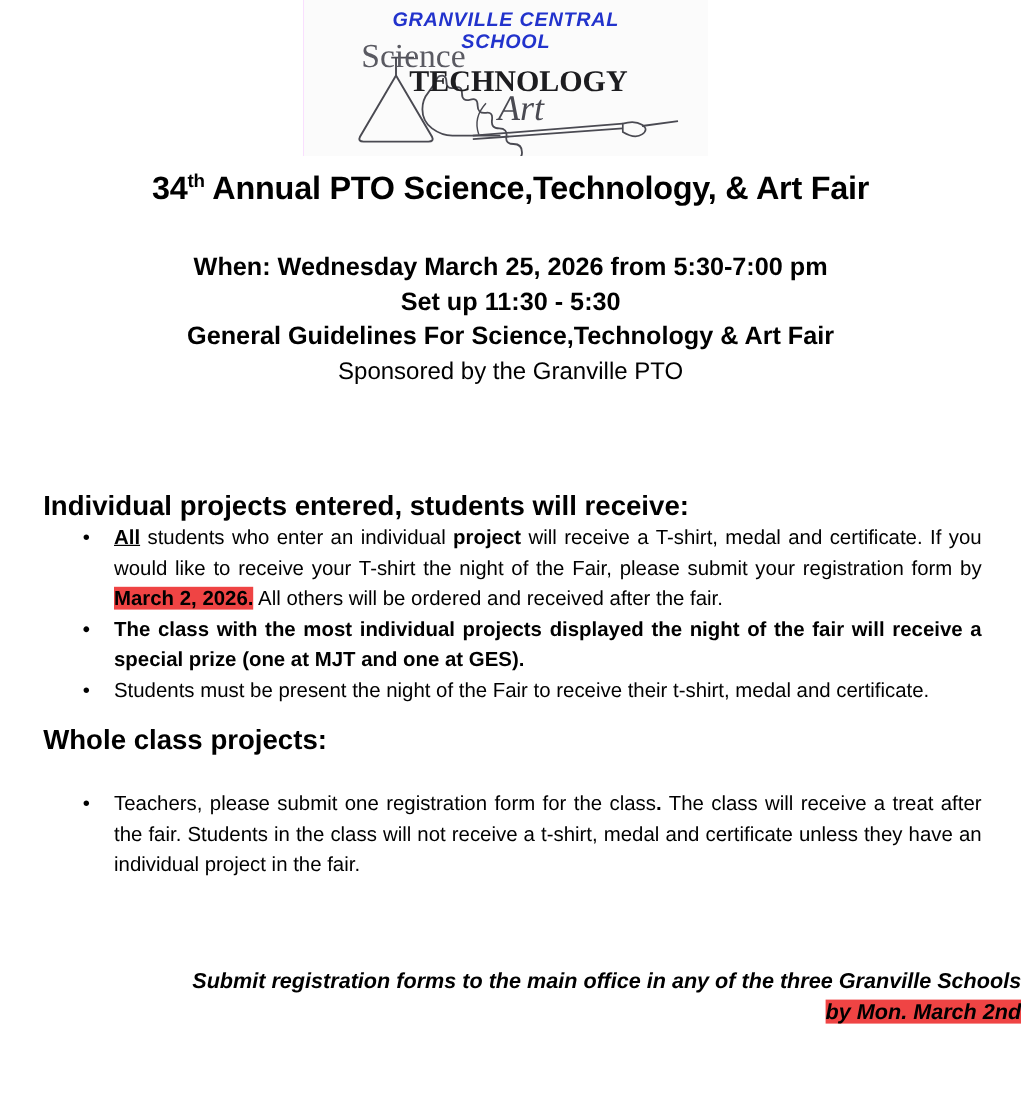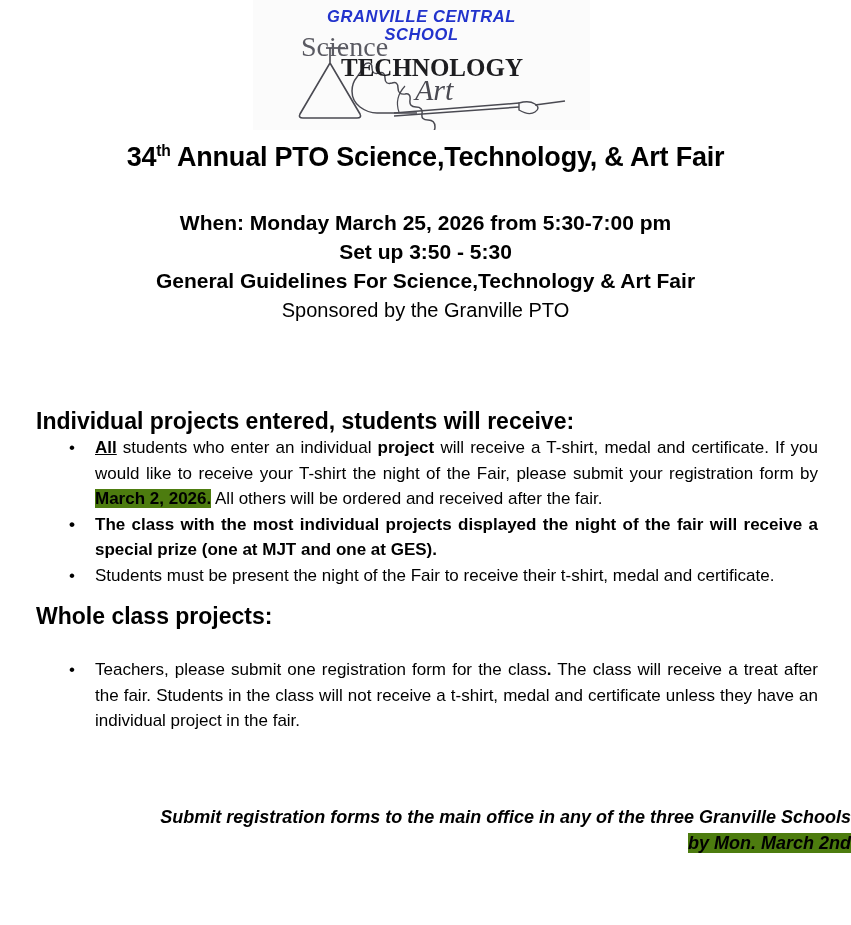--- a/index.html
+++ b/index.html
@@ -103,21 +103,21 @@
     position: absolute;
     left: 33px;
     top: 0;
     font-size: 17px;
     line-height: 25.5px;
   }
   ul.bullets li.bold-item { font-weight: bold; }
 
   .b { font-weight: bold; }
   .u { text-decoration: underline; }
-  .hl { background: #4d7c0f; }
+  .hl { background: #ef4444; }
 
   
   .footer-block {
     position: absolute;
     left: 0;
     top: 804px;
     width: 851px;
     text-align: right;
   }
   .fline {
@@ -161,22 +161,22 @@
 
     <text id="logo-technology" x="88" y="76" font-family="Liberation Serif, serif" font-size="25" font-weight="bold" fill="#1d1d20">TECHNOLOGY</text>
 
     <text id="logo-art" x="162" y="100" font-family="Liberation Serif, serif" font-size="30" font-style="italic" fill="#4a4a52">Art</text>
   </svg>
 </div>
 
 <div class="doc-title"><span>34</span><sup>th</sup><span> Annual PTO Science,Technology, &amp; Art Fair</span></div>
 
 <div class="header-block">
-  <div class="hline">When:  Monday March 25, 2026 from 5:30-7:00 pm</div>
-  <div class="hline">Set up 3:50 - 5:30</div>
+  <div class="hline">When:  Wednesday March 25, 2026 from 5:30-7:00 pm</div>
+  <div class="hline">Set up 11:30 - 5:30</div>
   <div class="hline">General Guidelines For Science,Technology &amp; Art  Fair</div>
   <div class="hline sponsor">Sponsored by the Granville PTO</div>
 </div>
 
 <div class="body-wrap">
 
   <div class="sec-head">Individual projects entered, students will receive:</div>
 
   <ul class="bullets">
     <li><span class="b u">All</span><span> students who enter an individual </span><span class="b">project</span><span> will receive a T-shirt, medal and certificate. If you would like to receive your T-shirt the night of the Fair, please submit your registration form by </span><span class="b hl">March 2, 2026.</span><span>  All others will be ordered and received after the fair.</span></li>

